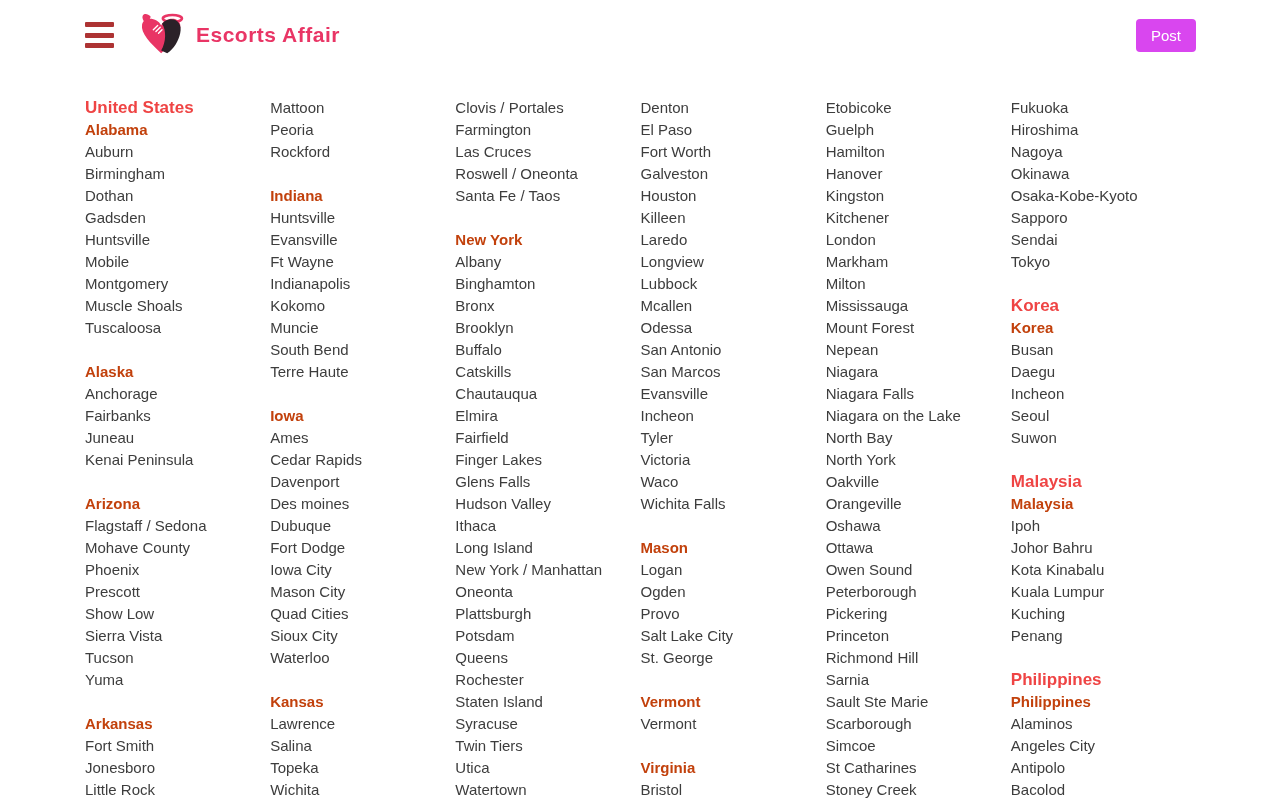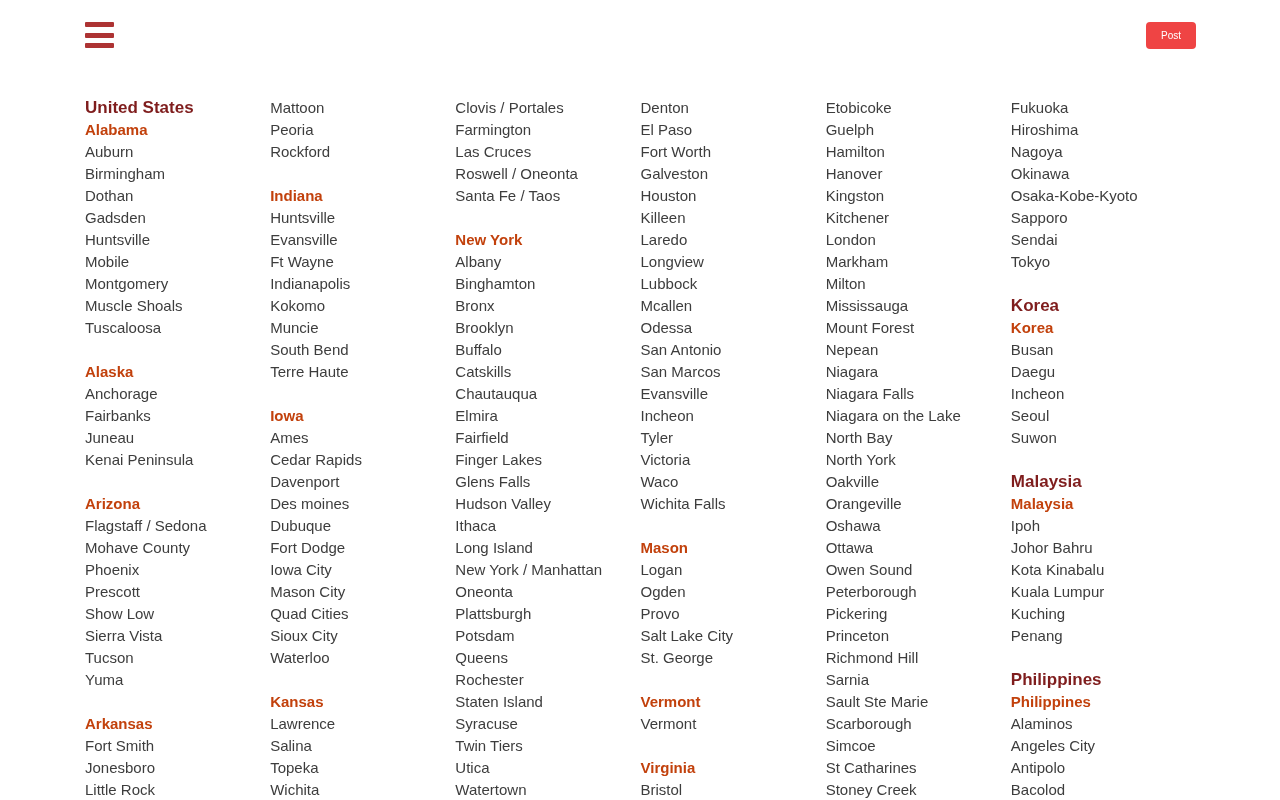--- a/index.html
+++ b/index.html
@@ -29,56 +29,77 @@
   .logo {
     display: flex; align-items: center; gap: 8px;
     cursor: pointer; text-decoration: none;
   }
   .logo-text {
     font-size: 21px; font-weight: 700;
     color: #e93565; letter-spacing: 0.5px;
   }
   .spacer { flex: 1; }
   .post-btn {
-    background: #ef4444; color: #ffffff;
+    background: #d946ef; color: #ffffff;
     border: none; border-radius: 4px;
     font-family: "Liberation Sans", sans-serif;
-    font-size: 10px;
+    font-size: 15px;
     padding: 8px 15px;
     cursor: pointer;
   }
   
   .directory {
     display: flex;
     padding: 0 84px 0 85px;
     margin-top: 27px;
   }
   .col { width: 186.67px; }
   .row {
     display: block;
     height: 22px; line-height: 22px;
     font-size: 15px;
     text-decoration: none;
     white-space: nowrap;
   }
-  .row.country { font-size: 17px; font-weight: 700; color: #7f1d1d; }
+  .row.country { font-size: 17px; font-weight: 700; color: #ef4444; }
   .row.state   { font-weight: 700; color: #c2410c; }
   .row.city    { color: #3d3d3d; }
   .row.gap     { pointer-events: none; }
 </style>
 </head>
 <body>
 
 <header class="topbar">
   <button class="hamburger" aria-label="menu">
     <span></span>
     <span></span>
     <span></span>
   </button>
 
+  <a class="logo">
+    <span style="display:inline-block; width:52px; height:50px;">
+      <svg viewBox="0 0 60 56" width="52" height="50" xmlns="http://www.w3.org/2000/svg">
+
+        <ellipse cx="42" cy="9" rx="11" ry="4" fill="none" stroke="#e93565" stroke-width="3"></ellipse>
+
+        <path d="M9 12 C4 4, 12 1, 17 7 L14 14 Z" fill="#e93565"></path>
+
+        <path d="M29 17 C25 8, 9 6, 7 16 C5 26, 17 38, 29 49 C41 38, 53 26, 51 16 C49 6, 33 8, 29 17 Z" fill="#e93565"></path>
+
+        <path d="M33 12 C45 6, 54 14, 51 26 C49 35, 44 44, 36 49 L29 46 C35 36, 35 22, 30 15 Z" fill="#2b2128"></path>
+
+        <g stroke="#ffffff" stroke-width="1.6" stroke-linecap="round">
+          <line x1="20" y1="22" x2="25" y2="17"></line>
+          <line x1="23" y1="24" x2="28" y2="19"></line>
+          <line x1="26" y1="26" x2="30" y2="22"></line>
+        </g>
+      </svg>
+    </span>
+    <span class="logo-text">Escorts Affair</span>
+  </a>
 
   <div class="spacer"></div>
 
   <button class="post-btn">Post</button>
 </header>
 
 <main class="directory">
     <div class="col">
       <a href="#" class="row country">United States</a>
       <a href="#" class="row state">Alabama</a>

